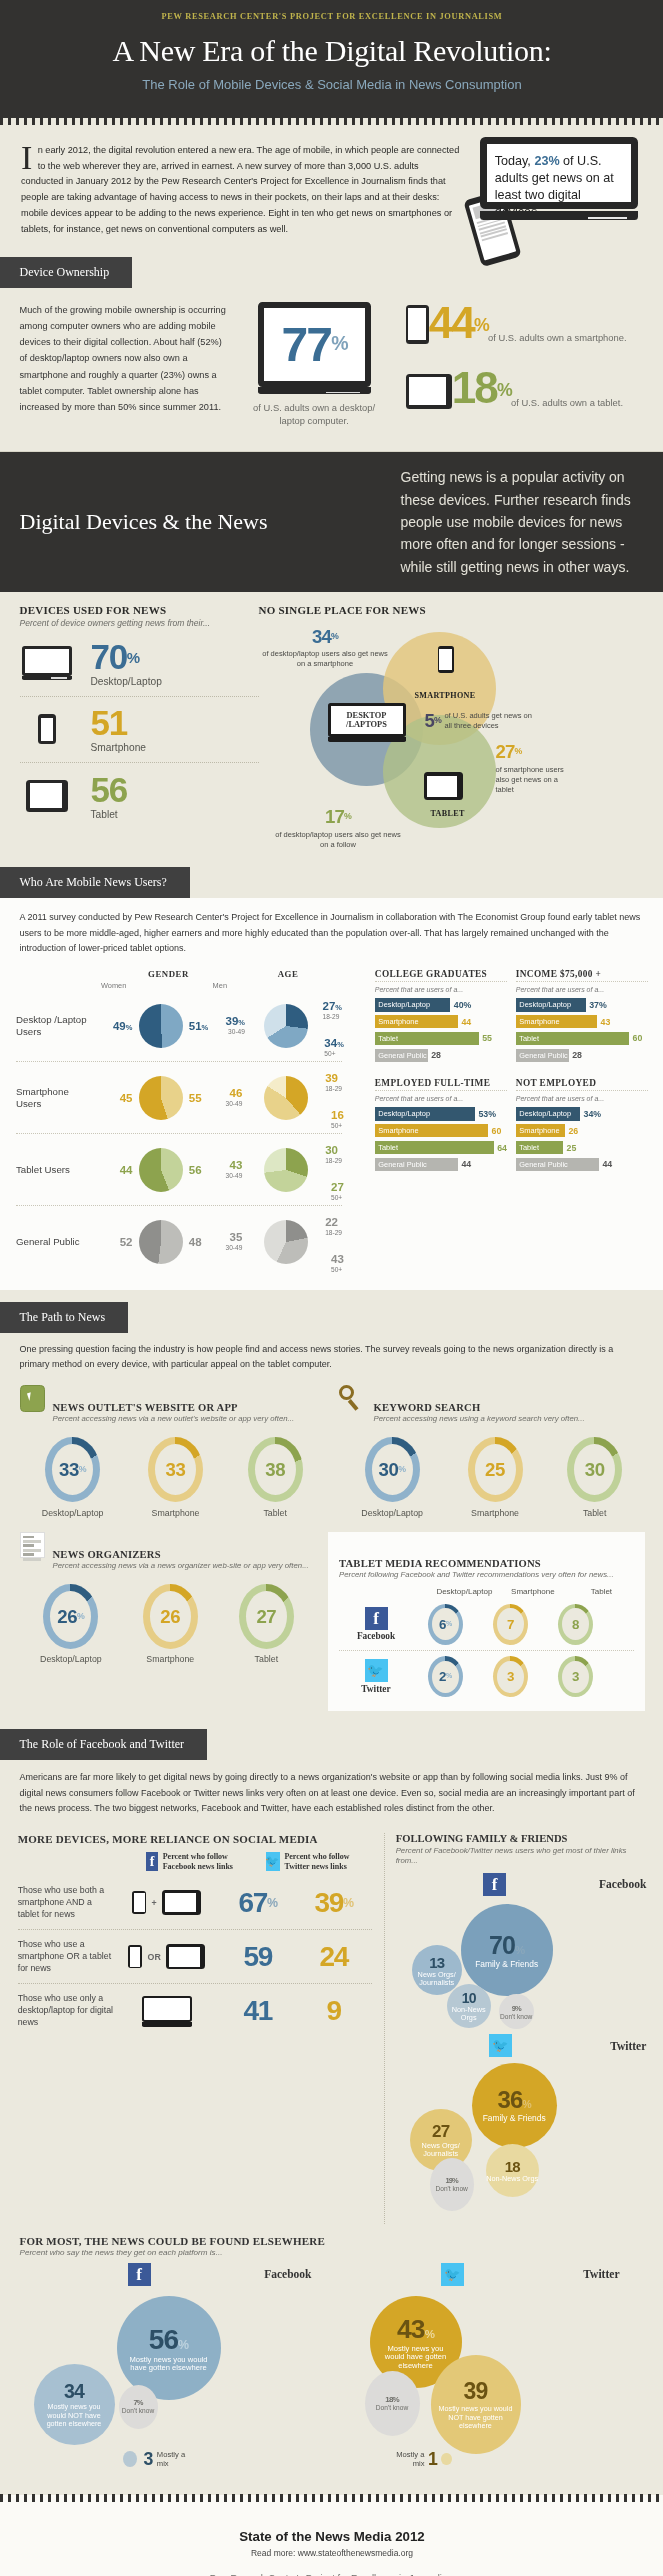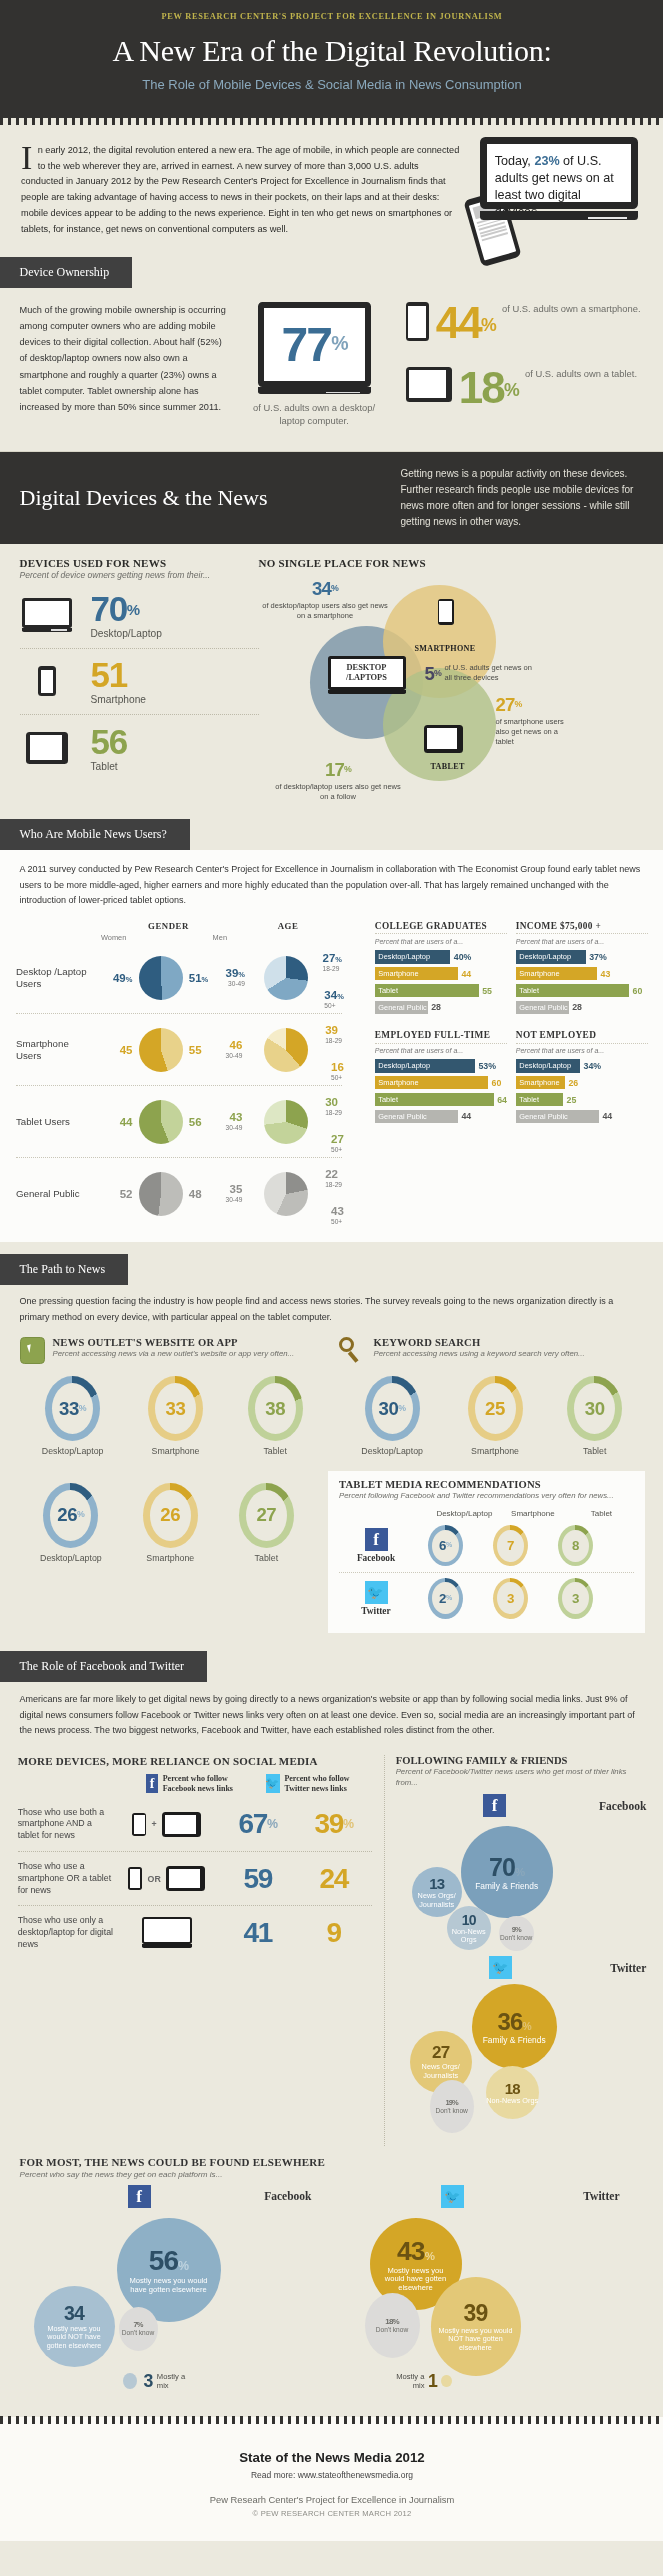--- a/index.html
+++ b/index.html
@@ -56,36 +56,36 @@
   .mon { width:113px; margin:0 auto;}
   .mon .fr{border:6.2px solid #272727;border-radius:4.4px;background:#fff;height:85px;
     display:flex;align-items:center;justify-content:center;}
   .mon .bs{height:7px;background:#272727;border-radius:0 0 2.7px 2.7px;position:relative;}
   .mon .bs::after{content:"";position:absolute;right:10.6px;top:4.4px;width:34px;height:1.8px;background:#dcdcdc;}
   .big77 { font-family:"Liberation Sans",sans-serif; font-weight:700;
     font-size:48px; color:#3b6d94; letter-spacing:-1.8px;}
   .big77 .pc{font-size:19.5px; color:#7fa2bb; vertical-align:10.6px;}
   .own .mid .cap{font-size:9.4px;color:#6d6d68;margin-top:7px;line-height:1.4;}
   .own .right{flex:1;}
-  .ownrow{display:flex;align-items:flex-start;gap:7px;margin-bottom:23px;padding-left:8px;}
+  .ownrow{display:flex;align-items:flex-end;margin-bottom:23px;padding-left:8px;}
   .ph-ico{width:23px;height:39px;background:#272727;border-radius:3.5px;padding:3.5px 2.7px;}
   .ph-ico .s{background:#fff;height:100%;}
   .tb-ico{width:46px;height:35px;background:#272727;border-radius:3.5px;padding:3.5px 6.2px 3.5px 3.5px;}
   .tb-ico .s{background:#fff;height:100%;}
   .bignum{font-weight:700;font-size:44px;letter-spacing:-1.8px;line-height:.95;}
   .bignum .pc{font-size:17.7px;vertical-align:7px;}
   .gold{color:#d4a626;} .green{color:#8da34e;} .blue{color:#3b6d94;}
   .ownrow .cap{font-size:9.4px;color:#6d6d68;line-height:1.4;}
 
   .hrline{height:0.9px;background:#d8d5c7;}
 
   
   .banner{background:#333230;padding:14px 19.5px;display:flex;align-items:center;gap:14px;}
   .banner h3{color:#fff;font-family:"Liberation Serif",serif;font-size:22px;font-weight:400;flex:0 0 367px;}
-  .banner p{color:#e3e1d7;font-size:10px;line-height:1.6;}
+  .banner p{color:#e3e1d7;font-size:14px;line-height:1.6;}
 
   
   .dvn{display:flex;padding:12.4px 19.5px 8.8px;}
   .dvn .col1{width:239px;}
   .kh{font-family:"Liberation Serif",serif;font-size:11px;font-weight:700;letter-spacing:.02em;color:#2b2b29;}
   .ksub{font-size:8.5px;font-style:italic;color:#6d6d68;line-height:1.4;margin-top:1.8px;}
   .dvrow{display:flex;align-items:center;gap:16px;padding:8.8px 0;border-bottom:0.9px dotted #bdbaa9;}
   .dvrow:last-child{border-bottom:none;}
   .dvrow .ic{width:55px;display:flex;justify-content:center;}
   .lap-ico{width:50px;}
@@ -149,21 +149,21 @@
   .picon-row{display:flex;gap:8px;align-items:flex-start;}
   .ic-cursor{width:25px;height:26.5px;background:#8da34e;border:1.8px solid #7a8f42;border-radius:4.4px;position:relative;}
   .ic-cursor::after{content:"";position:absolute;left:7px;top:5.3px;width:0;height:0;
     border-left:4.4px solid #fff;border-bottom:8px solid transparent;border-right:4.4px solid transparent;transform:rotate(-18deg);}
   .ic-mag{width:26.5px;height:26.5px;position:relative;}
   .ic-mag .c{width:15px;height:15px;border:3.5px solid #8a6d23;border-radius:50%;}
   .ic-mag .h{position:absolute;width:4px;height:11.5px;background:#8a6d23;left:12.4px;top:13.3px;transform:rotate(-40deg);}
   .ic-news{width:25px;height:26.5px;background:#fff;border:0.9px solid #ddd;padding:2.7px;}
   .ic-news .ln{height:2.7px;background:#cfcfc8;margin-bottom:1.8px;}
   .ic-news .ln.s{width:60%;background:#a8a8a0;}
-  .ptitle{font-family:"Liberation Serif",serif;font-size:10.6px;font-weight:700;letter-spacing:.02em;}
+  .ptitle{font-family:"Liberation Serif",serif;font-size:10.6px;font-weight:700;letter-spacing:.02em;margin-top:17px;}
   .psub{font-size:7.8px;font-style:italic;color:#6d6d68;line-height:1.4;margin-top:0.9px;}
   .donuts{display:flex;justify-content:space-around;margin-top:12.4px;}
   .donut{text-align:center;}
   .dring{width:55px;height:65px;border-radius:50%;display:flex;align-items:center;justify-content:center;margin:0 auto;}
   .dring .in{width:41px;height:51px;border-radius:50%;background:#ebe9de;display:flex;align-items:center;justify-content:center;}
   .dring .in b{font-weight:700;font-size:18.6px;letter-spacing:-0.4px;}
   .dring .in b .pc{font-size:8.8px;vertical-align:4.4px;}
   .dlbl{font-size:8.8px;color:#55554f;margin-top:5.3px;}
 
   .smbox{background:#fcfcfa;padding:8.8px 10.6px;}
@@ -639,20 +639,34 @@
                 </div>
      </div>
      <div class="dlbl">Tablet</div>
    </div>
           </div>
       </div>
     </div>
 
     <div class="pgrid" style="align-items:flex-start">
       <div class="phalf">
+        <div class="picon-row">
+          <div class="ic-news">
+            <div class="ln s"></div>
+              <div class="ln"></div>
+              <div class="ln s"></div>
+              <div class="ln"></div>
+              <div class="ln s"></div>
+              <div class="ln"></div>
+          </div>
+          <div>
+            <div class="ptitle">NEWS ORGANIZERS</div>
+            <div class="psub">Percent accessing news via a news organizer web-site or app very often...</div>
+          </div>
+        </div>
         <div class="donuts" id="donuts2">
             <div class="donut">
      <div class="dring" style="background:conic-gradient(#2f5d80 0 13%, #8fb2cb 13% 100%)">
        <div class="in">
                   <b style="color:#2f5d80">26<span class="pc" style="color:#8fb2cb">%</span></b>
                 </div>
      </div>
      <div class="dlbl">Desktop/Laptop</div>
    </div>
             <div class="donut">

